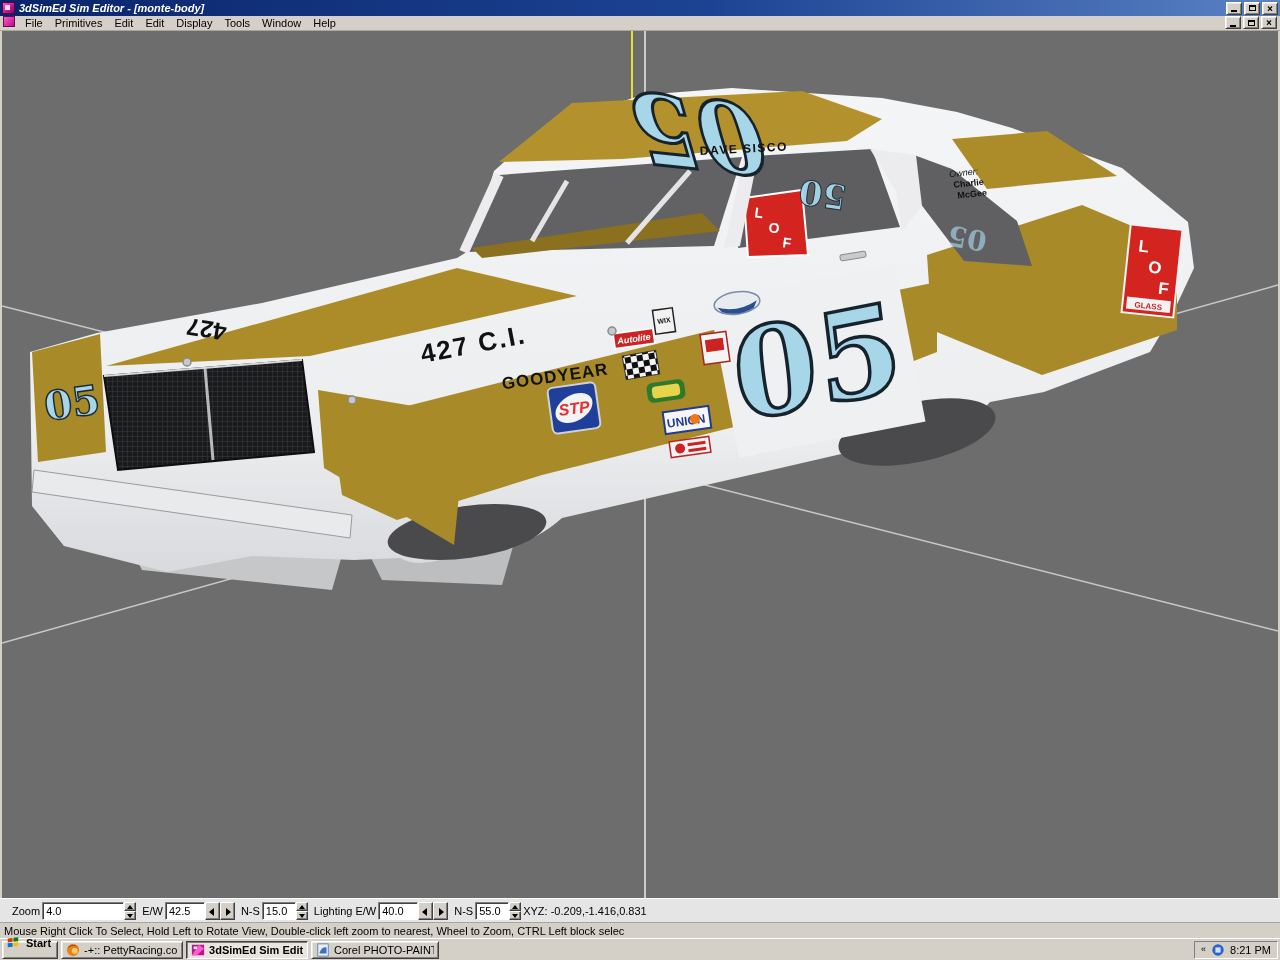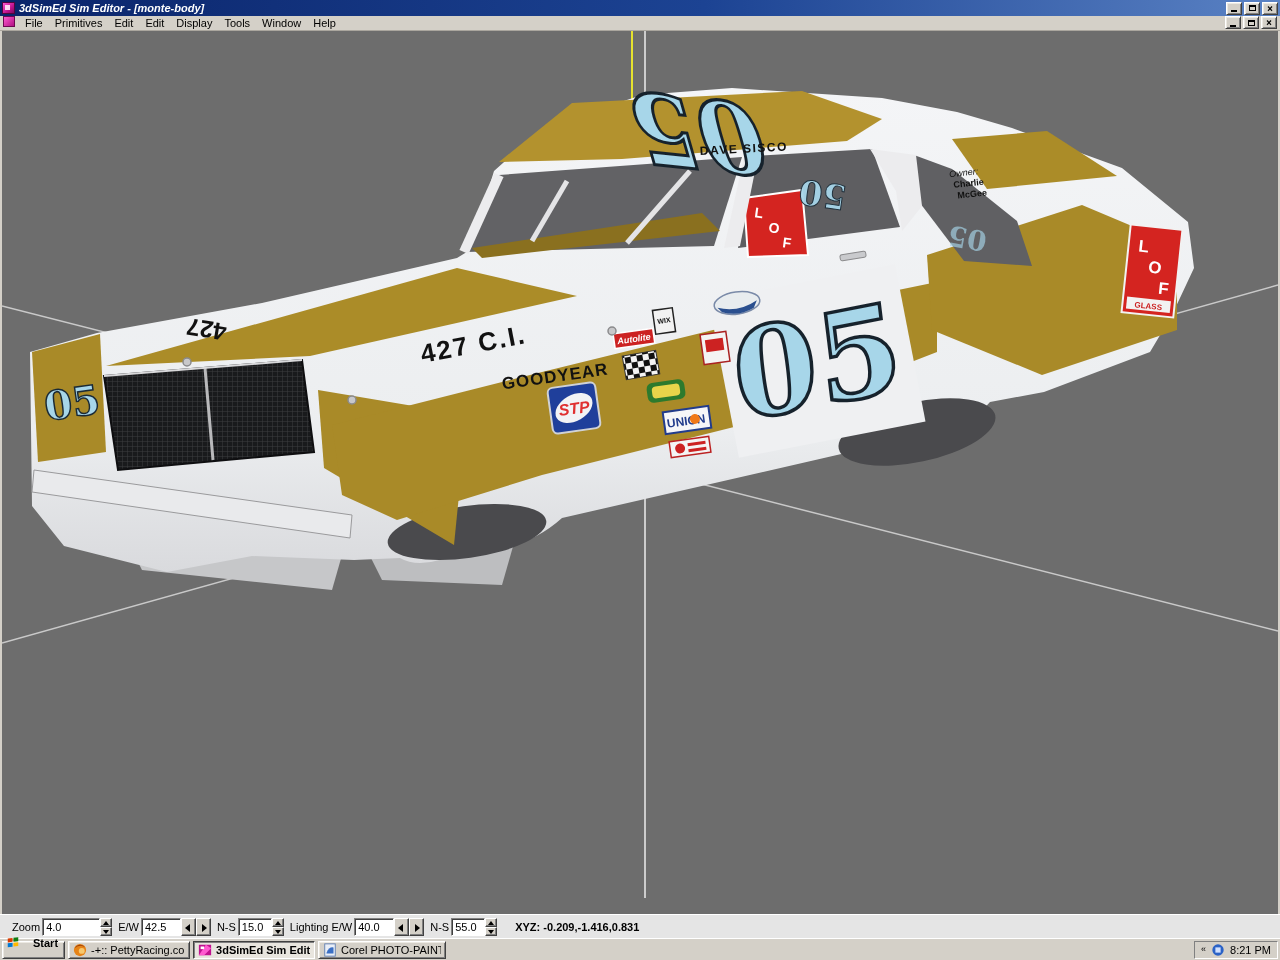--- a/index.html
+++ b/index.html
@@ -40,46 +40,46 @@
     border-left:2px solid #d4d0c8; border-right:2px solid #d4d0c8; overflow:hidden; }
   .viewport svg { display:block; width:1276px; height:867px; }
 
   
   .ctrlbar { height:24px; background:#e5e5e5; display:flex; align-items:center; padding:0 6px;
     border-top:1px solid #fff; flex:0 0 auto; }
   .ctrlbar label { margin:0 2px 0 6px; }
   .field { height:18px; background:#fff; border:1px solid; border-color:#808080 #fff #fff #808080;
     box-shadow:inset 1px 1px 0 #404040; font-family:"Liberation Sans",sans-serif; font-size:11px;
     padding:0 3px; }
-  .w58{width:58px}.w40{width:40px}.w34{width:34px}
+  .w58{width:82px}.w40{width:40px}.w34{width:34px}
   .spin { display:flex; flex-direction:column; width:12px; height:18px; }
   .spin .sb { flex:1; background:#d4d0c8; border:1px solid; border-color:#fff #404040 #404040 #fff;
     box-shadow:inset -1px -1px 0 #808080; position:relative; }
   .tri-up::after,.tri-dn::after { content:""; position:absolute; left:2px; }
   .tri-up::after { top:2px; border-left:3px solid transparent; border-right:3px solid transparent;
     border-bottom:4px solid #000; }
   .tri-dn::after { top:2px; border-left:3px solid transparent; border-right:3px solid transparent;
     border-top:4px solid #000; }
   .abtn { width:15px; height:18px; background:#d4d0c8; border:1px solid;
     border-color:#fff #404040 #404040 #fff; box-shadow:inset -1px -1px 0 #808080; position:relative; }
   .tri-l::after,.tri-r::after { content:""; position:absolute; top:5px; }
   .tri-l::after { left:3px; border-top:4px solid transparent; border-bottom:4px solid transparent;
     border-right:5px solid #000; }
   .tri-r::after { left:5px; border-top:4px solid transparent; border-bottom:4px solid transparent;
     border-left:5px solid #000; }
-  .xyz { margin-left:18px;font-weight:bold; }
+  .xyz { margin-left:2px; }
 
   
   .statusbar { height:16px; background:#d4d0c8; border-top:1px solid #aaa69e;
     display:flex; align-items:center; padding:0 4px; flex:0 0 auto; }
 
   
   .taskbar { height:22px; background:#d4d0c8; border-top:1px solid #fff; display:flex;
     align-items:center; padding:1px 2px; gap:3px; flex:0 0 auto; }
-  .startbtn { height:18px; padding:0 6px 14px 3px; display:flex; align-items:center; gap:13px;
+  .startbtn { height:18px; padding:0 6px 14px 3px; display:flex; align-items:center; gap:6px;
     background:#d4d0c8; border:1px solid; border-color:#fff #404040 #404040 #fff;
     box-shadow:inset 1px 1px 0 #ece9e2, inset -1px -1px 0 #808080; font-weight:bold; font-size:11px; }
   .taskbtn { height:18px; width:120px; display:flex; align-items:center; gap:4px; padding:0 4px;
     background:#d4d0c8; border:1px solid; border-color:#fff #404040 #404040 #fff;
     box-shadow:inset 1px 1px 0 #ece9e2, inset -1px -1px 0 #808080;
     white-space:nowrap; overflow:hidden; font-size:11px; }
   .taskbtn.active { border-color:#404040 #fff #fff #404040; box-shadow:inset 1px 1px 0 #808080;
     background:#e8e5de; font-weight:bold; }
   .taskbtn .lbl { overflow:hidden; text-overflow:clip; white-space:nowrap; }
   .tico { width:14px; height:14px; flex:0 0 auto; }
@@ -312,20 +312,23 @@
     <label>N-S</label>
     <input class="field w34" value="55.0" style="">
     <span class="spin">
         <span class="sb tri-up"></span>
         <span class="sb tri-dn"></span>
       </span>
 
     <span class="xyz">XYZ: -0.209,-1.416,0.831</span>
   </div>
 
+  <div class="statusbar">
+    <span>Mouse Right Click To Select, Hold Left to Rotate View, Double-click left  zoom to nearest, Wheel to Zoom, CTRL Left block selec</span>
+  </div>
 
   <div class="taskbar">
     <div class="startbtn">
       <svg class="tico" viewBox="0 0 16 16">
         <rect x="2" y="3" width="5.5" height="4.5" fill="#d83b01" transform="skewY(-6 )"></rect>
         <rect x="8.5" y="3" width="5.5" height="4.5" fill="#107c10" transform="skewY(-6)"></rect>
         <rect x="2" y="8.5" width="5.5" height="4.5" fill="#0078d4" transform="skewY(-6)"></rect>
         <rect x="8.5" y="8.5" width="5.5" height="4.5" fill="#ffb900" transform="skewY(-6)"></rect>
       </svg>
       <span>Start</span>

